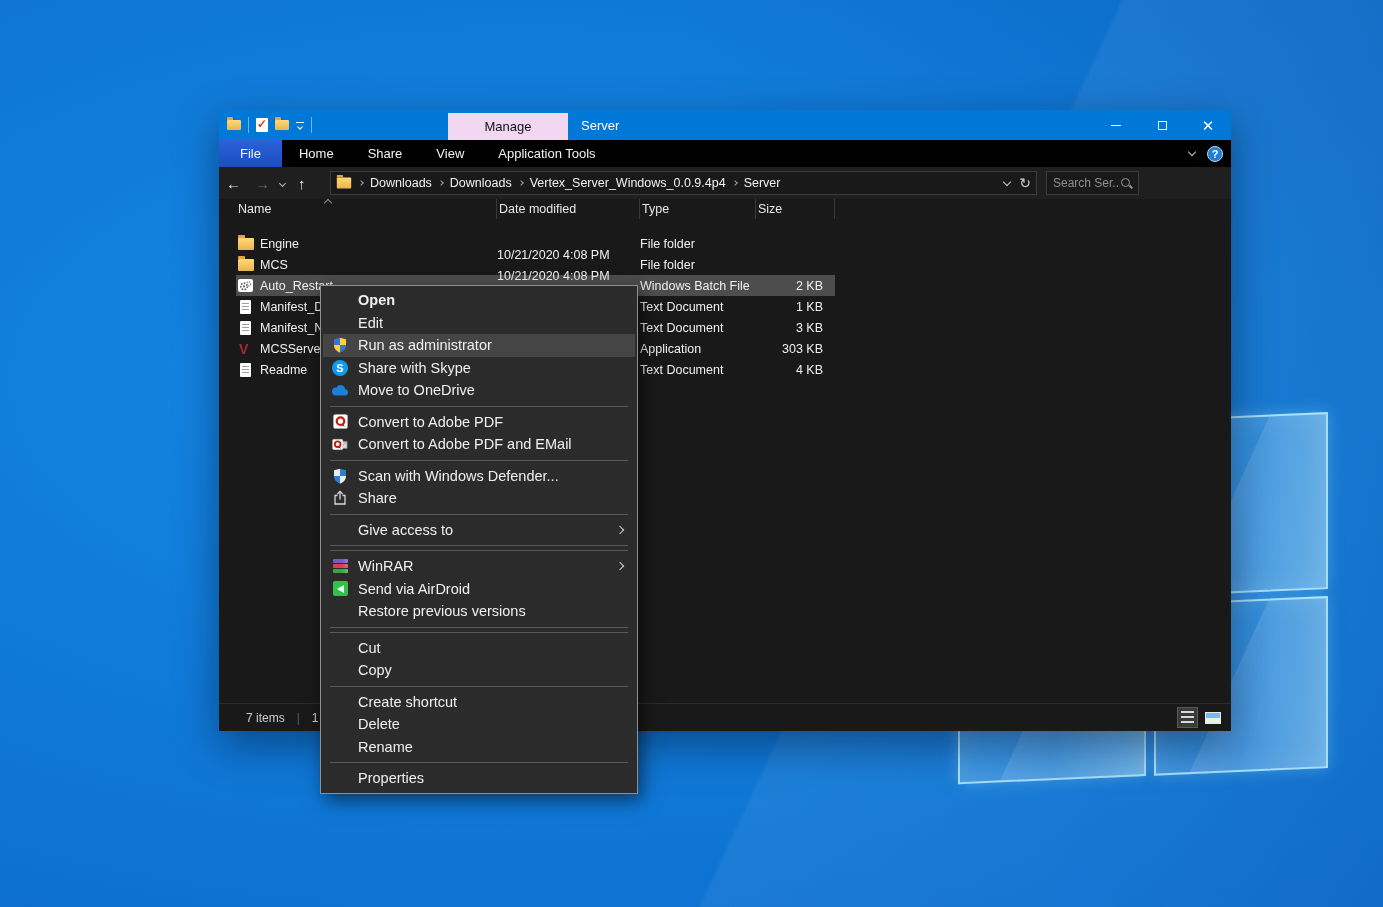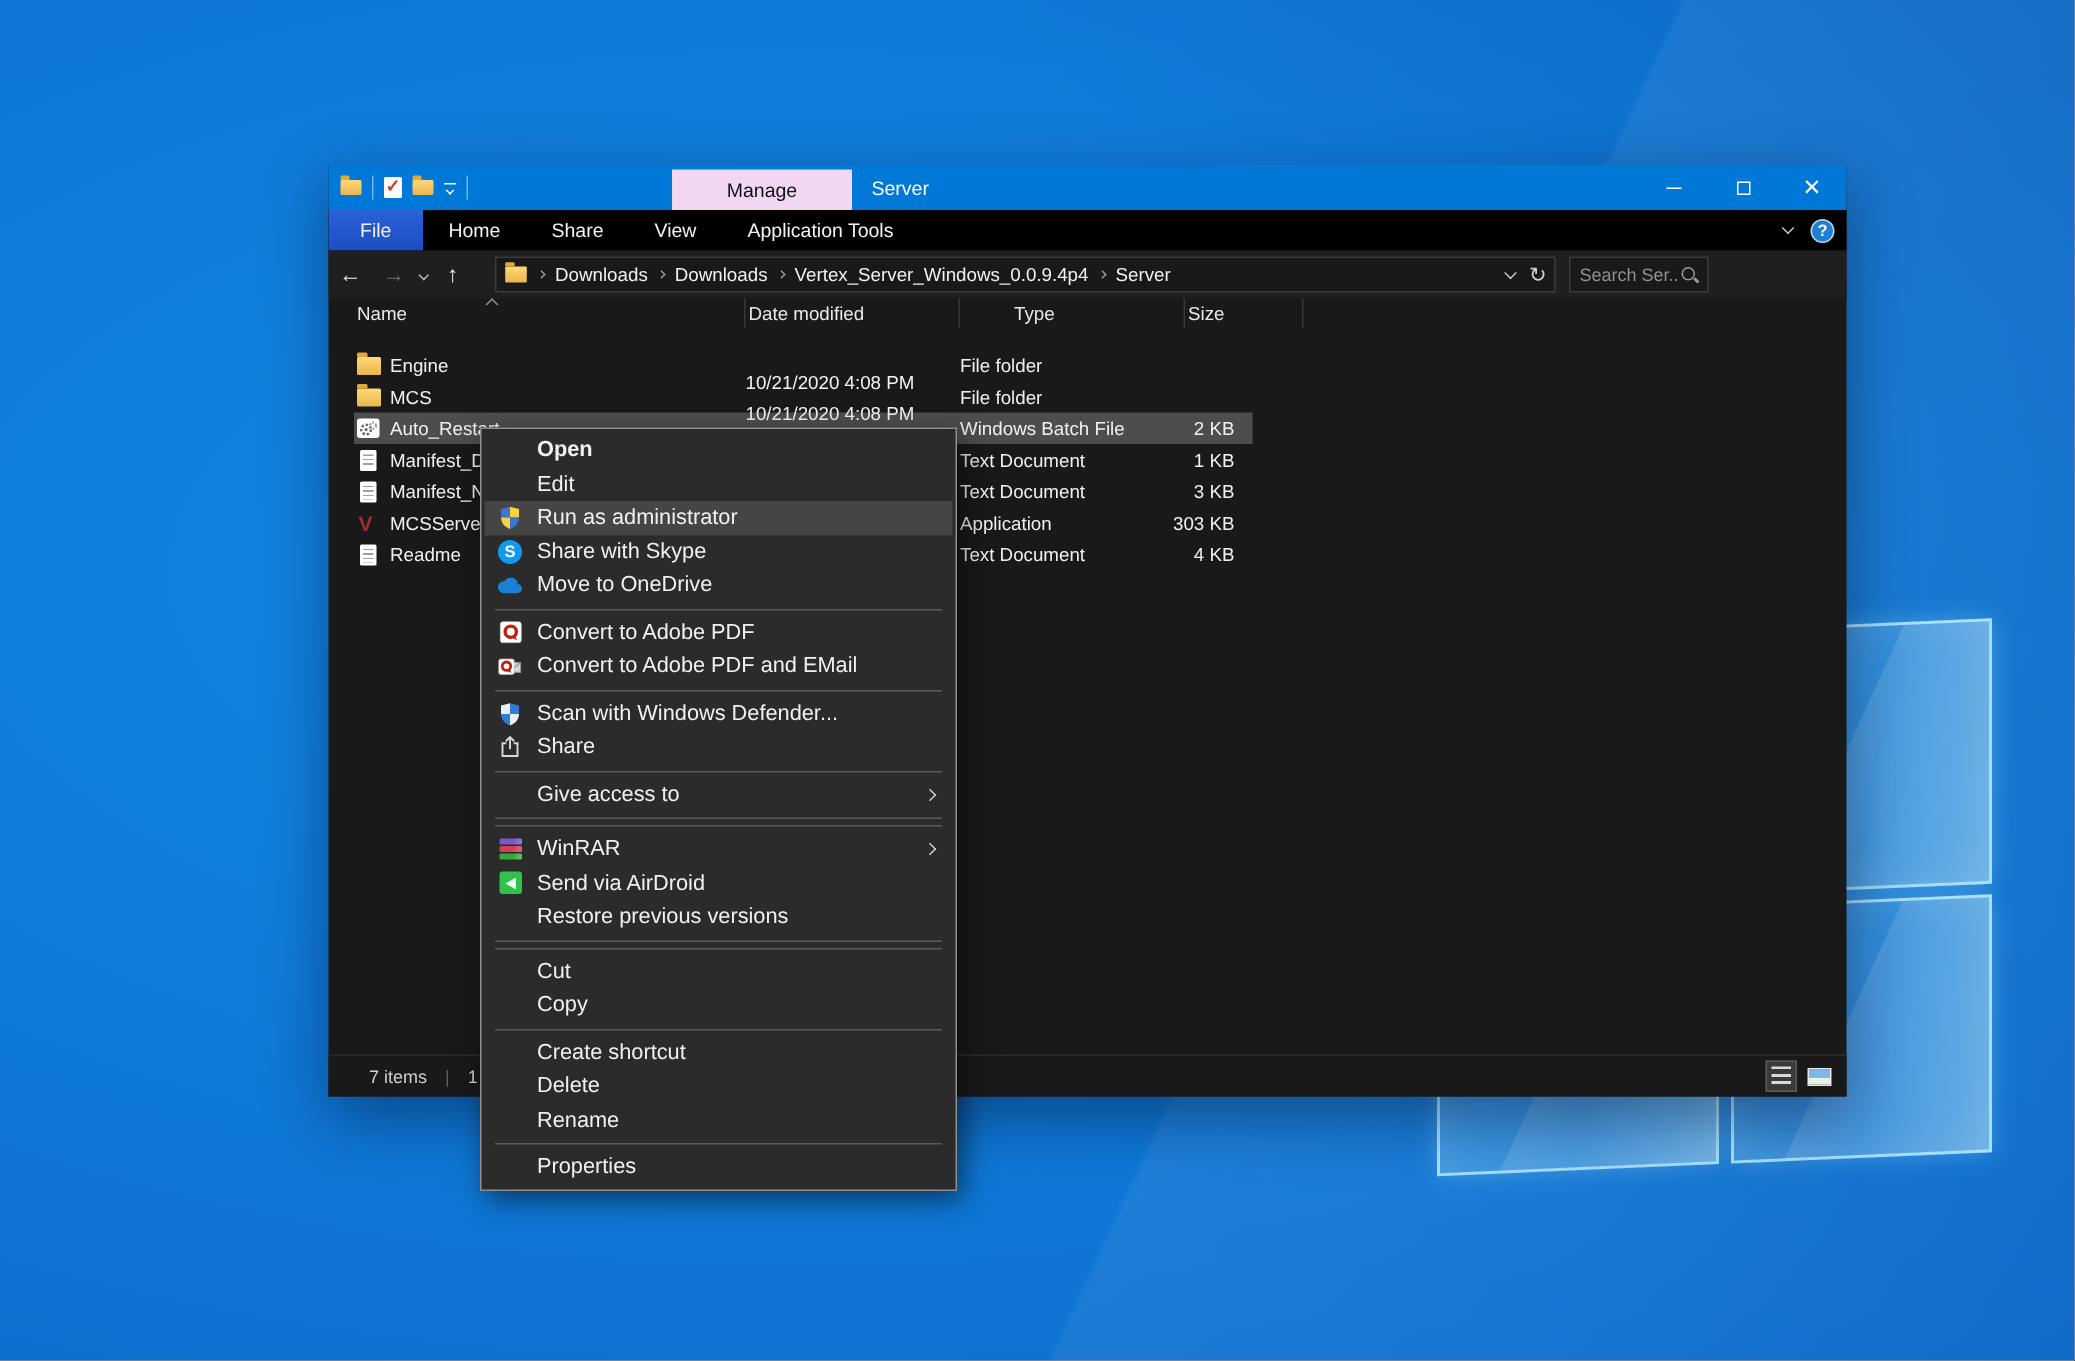--- a/index.html
+++ b/index.html
@@ -72,21 +72,21 @@
   .searchbox { position:absolute; left:827px; top:4px; width:93px; height:24px; background:#191919;
     border:1px solid #3c3c3c; display:flex; align-items:center; padding:0 6px; color:#8f8f8f; font-size:12px; }
   .searchbox .txt { flex:1; white-space:nowrap; overflow:hidden; }
   .mag { position:relative; width:12px; height:12px; flex:0 0 auto; }
   .mag::before { content:""; position:absolute; left:1px; top:1px; width:7px; height:7px; border:1.5px solid #9a9a9a; border-radius:50%; }
   .mag::after { content:""; position:absolute; left:8.5px; top:8.5px; width:4px; height:1.6px; background:#9a9a9a; transform:rotate(45deg); }
 
   
   .colheads { position:relative; height:29px; display:flex; align-items:flex-start; padding-left:17px; color:#e8e8e8; }
   .ch { height:20px; display:flex; align-items:center; padding-left:2px; border-right:1px solid #383838; }
-  .ch-name { width:261px; } .ch-date { width:143px; } .ch-type { width:116px;margin-left:34px; } .ch-size { width:79px; }
+  .ch-name { width:261px; } .ch-date { width:143px; } .ch-type { width:116px; } .ch-size { width:79px; }
   .sort-caret { position:absolute; left:106px; top:1px; width:6px; height:6px;
     border-left:1.5px solid #8f8f8f; border-top:1.5px solid #8f8f8f; transform:rotate(45deg); }
 
   
   .rows { padding-left:17px; padding-top:5px; }
   .frow { display:flex; align-items:center; height:21px; width:599px; color:#f0f0f0; }
   .frow.selected { background:#4d4d4d; }
   .fc-icon { width:24px; display:flex; align-items:center; padding-left:2px; }
   .fc-name { width:237px; white-space:nowrap; overflow:hidden; }
   .fc-date { width:143px;margin-top:22px; } .fc-type { width:116px; }

